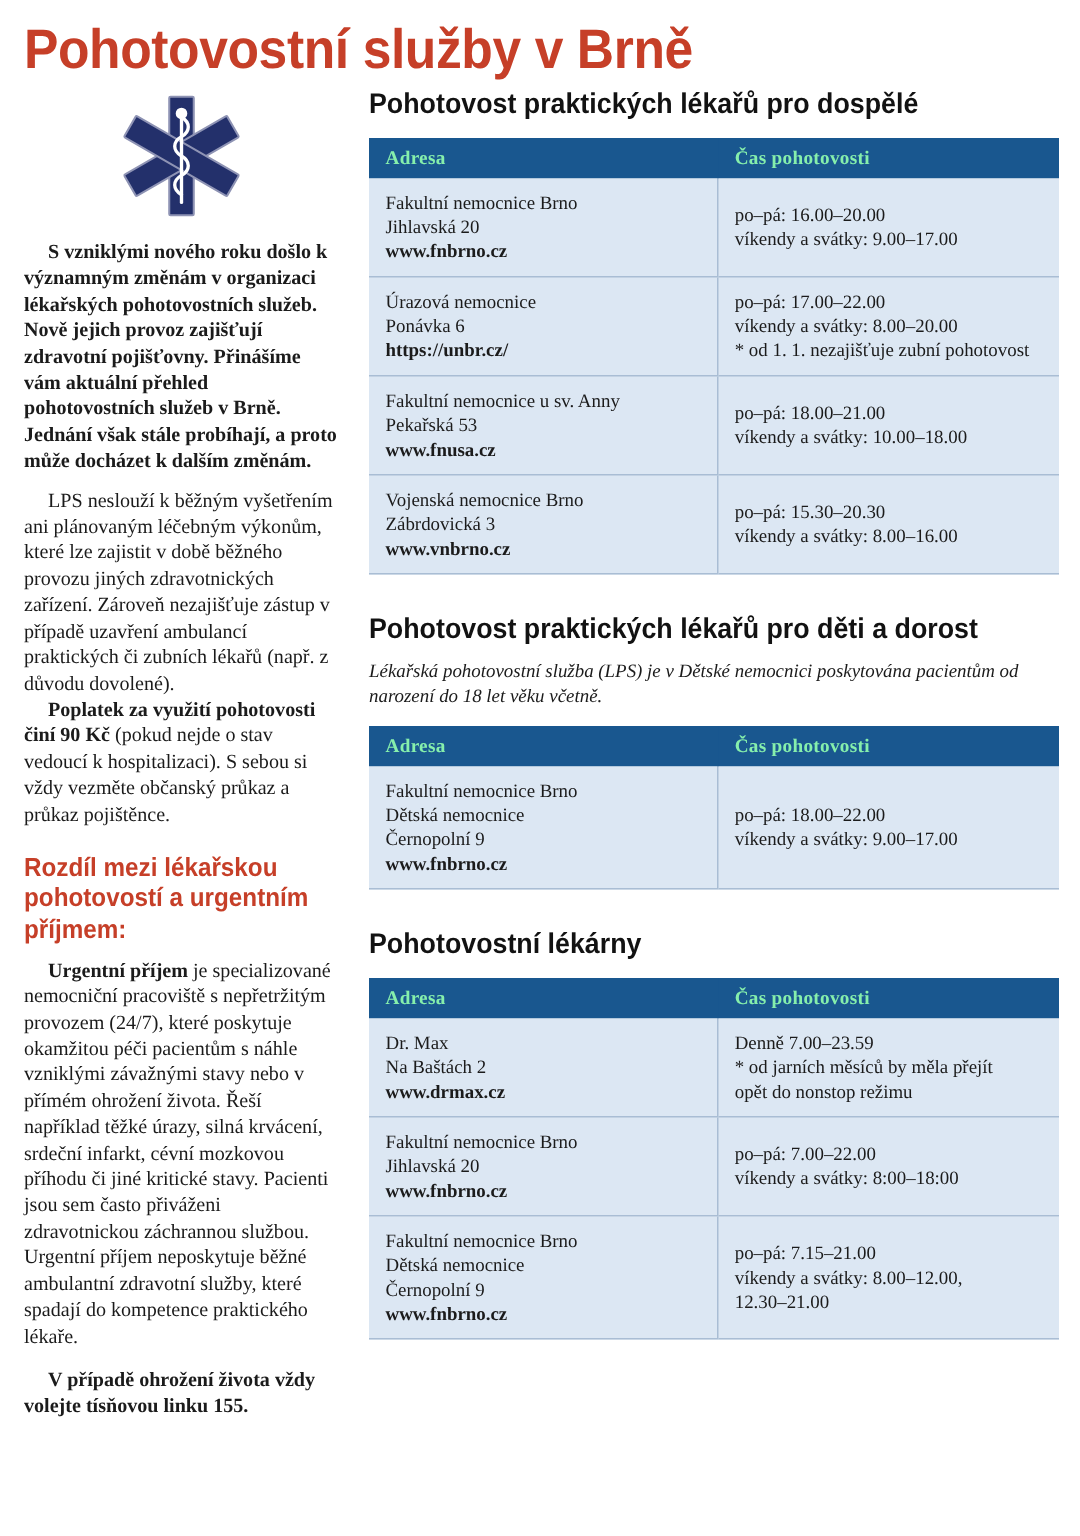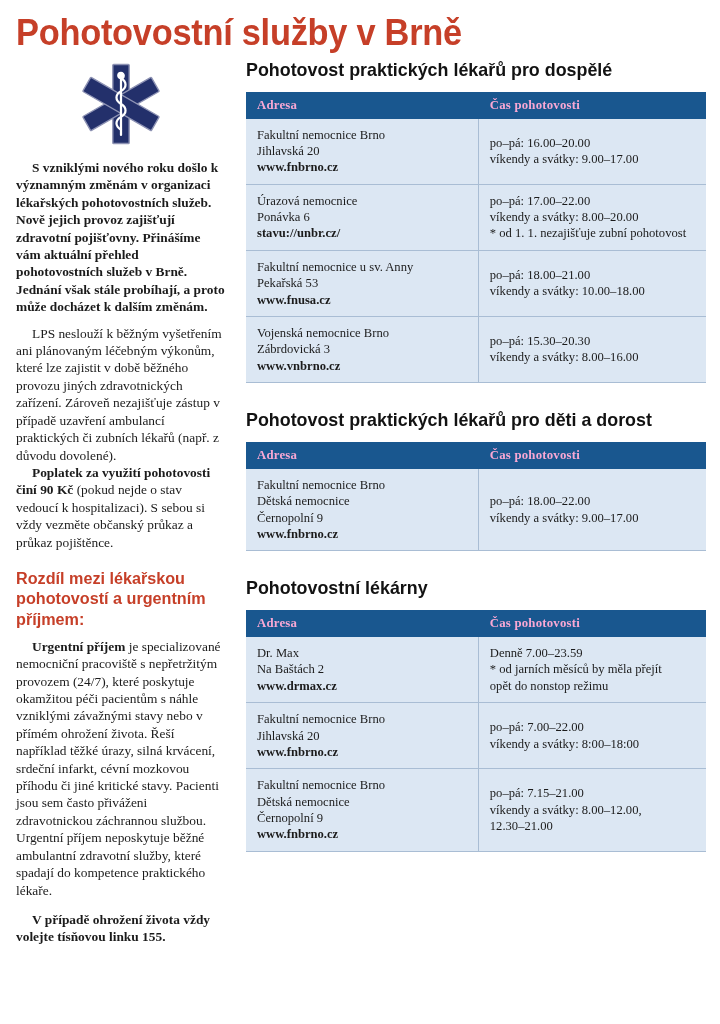--- a/index.html
+++ b/index.html
@@ -131,21 +131,21 @@
   }
 
   table.t {
     width: 100%;
     border-collapse: collapse;
     table-layout: fixed;
     font-size: 12.6px;
   }
   table.t th {
     background: #19578f;
-    color: #f9a8d4;
+    color: #86efac;
     font-family: "Liberation Serif", "DejaVu Serif", serif;
     font-weight: bold;
     font-size: 12.8px;
     text-align: left;
     padding: 6px 10px 6px 11px;
     border: none;
     letter-spacing: 0.2px;
   }
   table.t th.c2 {
     border-left: 1px solid #19578f;
@@ -237,21 +237,21 @@
             </td>
             <td class="c2">
               <span class="time-line">po–pá: 16.00–20.00</span>
               <span class="time-line">víkendy a svátky: 9.00–17.00</span>
             </td>
           </tr>
           <tr>
             <td>
               <span class="addr-line">Úrazová nemocnice</span>
               <span class="addr-line">Ponávka 6</span>
-              <span class="addr-line url">stavu://unbr.cz/</span>
+              <span class="addr-line url">https://unbr.cz/</span>
             </td>
             <td class="c2">
               <span class="time-line">po–pá: 17.00–22.00</span>
               <span class="time-line">víkendy a svátky: 8.00–20.00</span>
               <span class="time-line">* od 1. 1. nezajišťuje zubní pohotovost</span>
             </td>
           </tr>
           <tr>
             <td>
               <span class="addr-line">Fakultní nemocnice u sv. Anny</span>
@@ -271,20 +271,21 @@
             </td>
             <td class="c2">
               <span class="time-line">po–pá: 15.30–20.30</span>
               <span class="time-line">víkendy a svátky: 8.00–16.00</span>
             </td>
           </tr>
         </tbody>
       </table>
 
       <h2 class="sec-head spaced">Pohotovost praktických lékařů pro děti a dorost</h2>
+      <p class="sec-note">Lékařská pohotovostní služba (LPS) je v Dětské nemocnici poskytována pacientům od narození do 18 let věku včetně.</p>
       <table class="t">
         <colgroup>
             <col class="w1">
             <col class="w2">
           </colgroup>
         <thead>
           <tr>
             <th>Adresa</th>
             <th class="c2">Čas pohotovosti</th>
           </tr>

